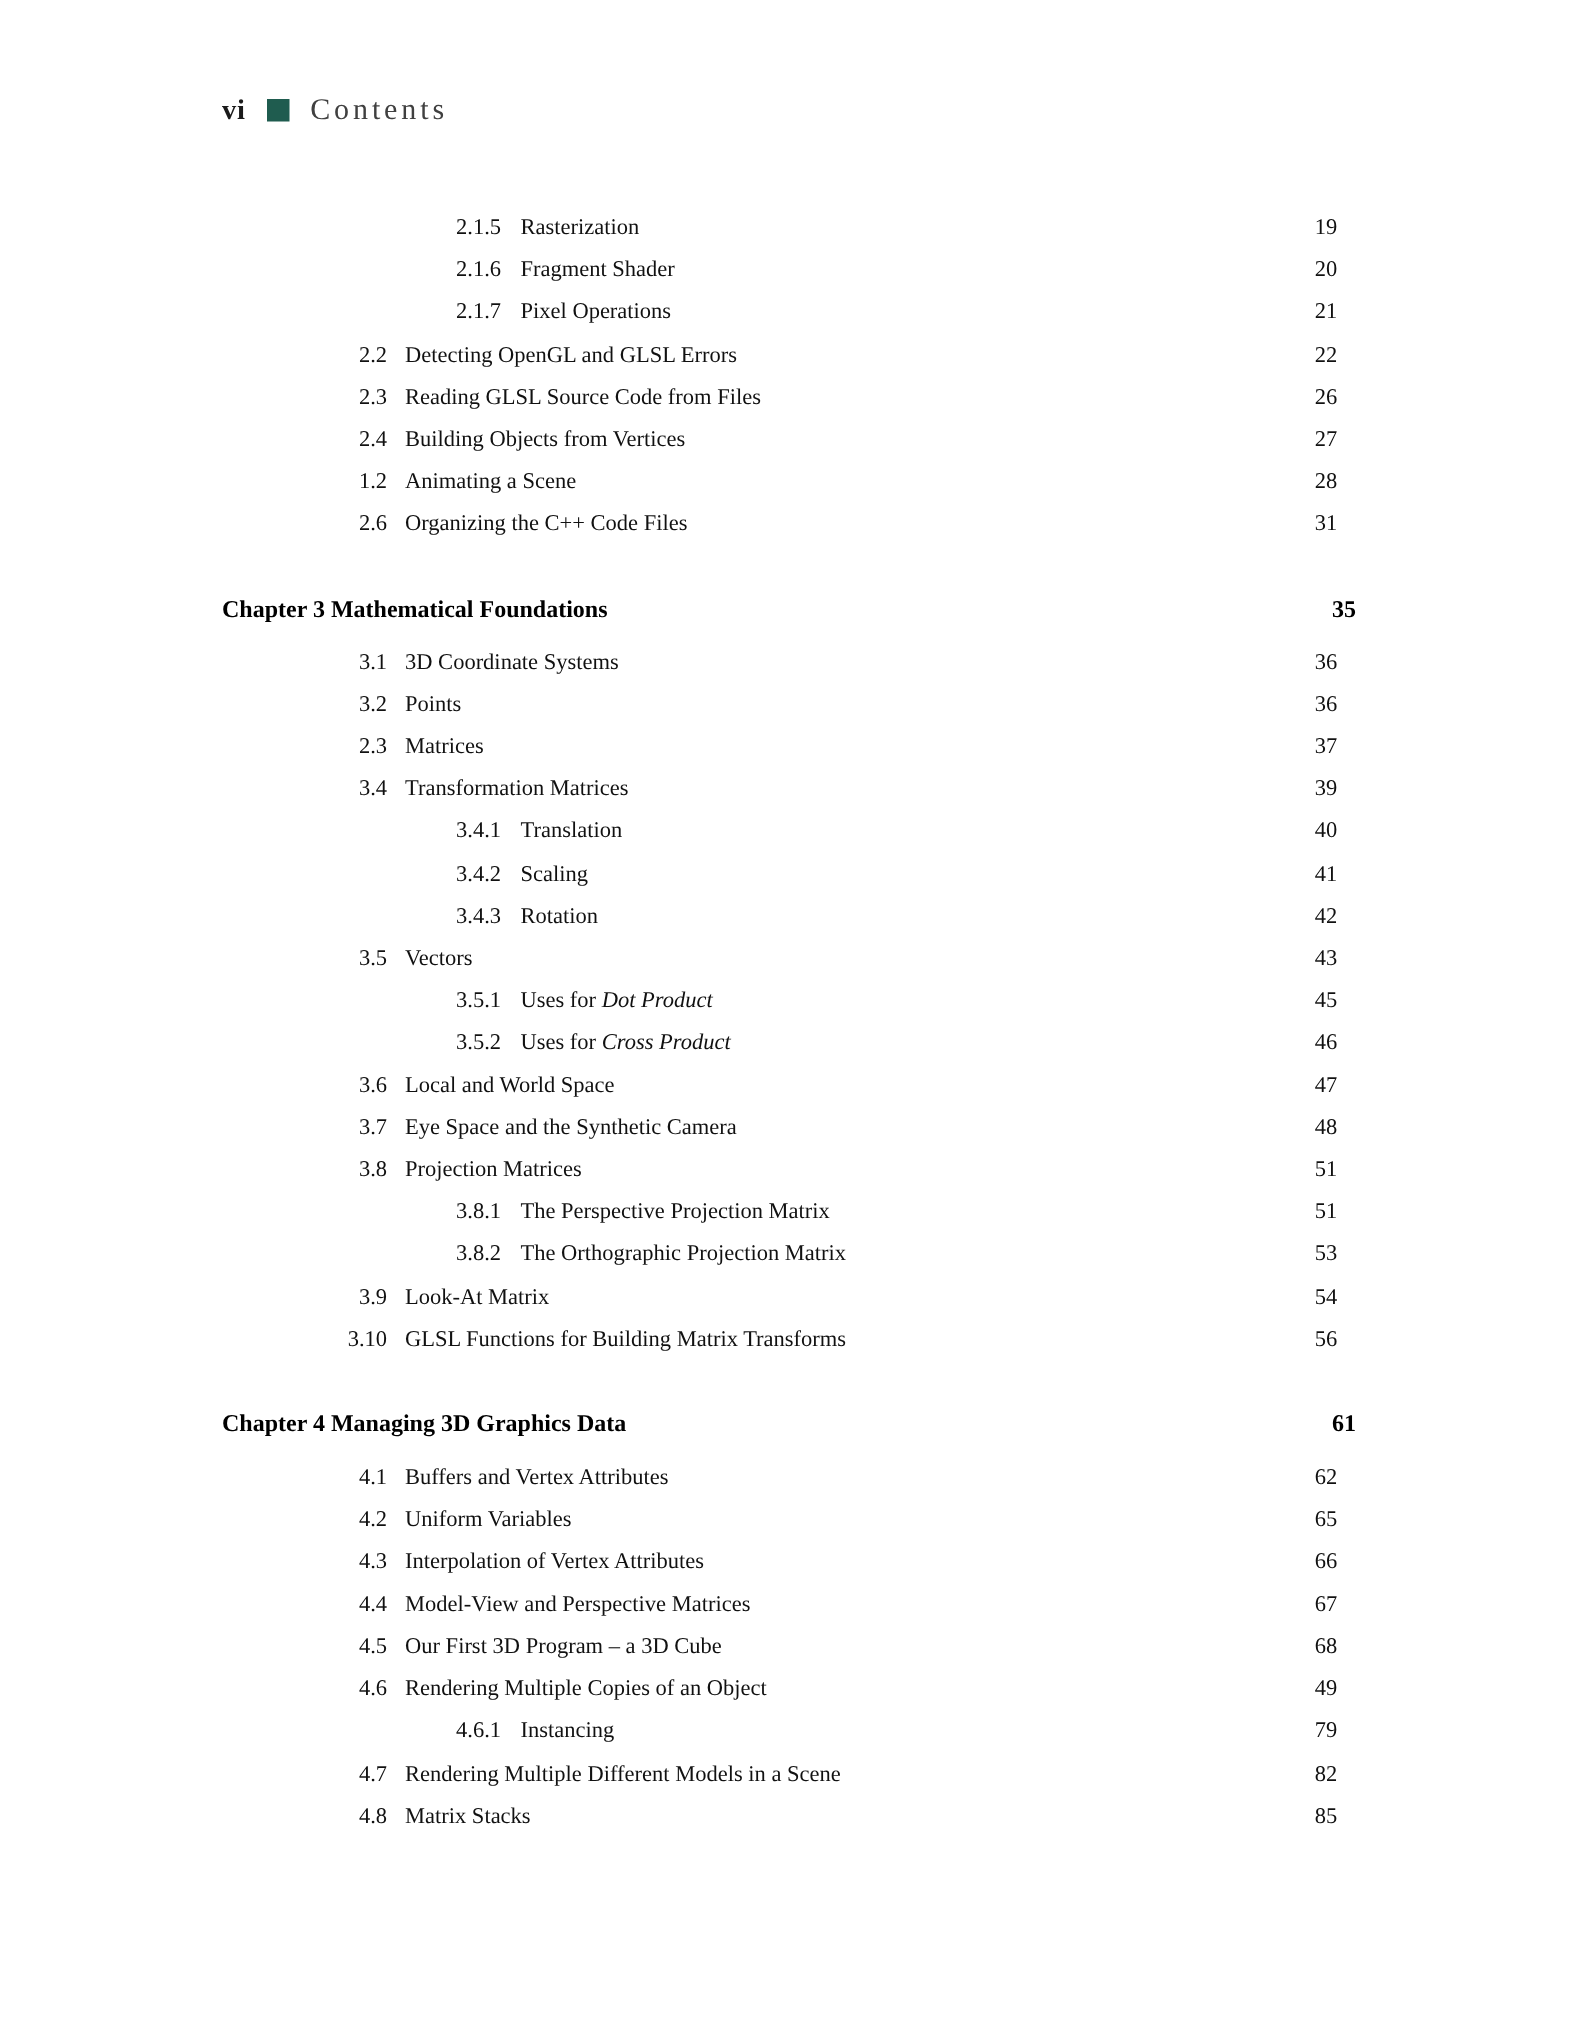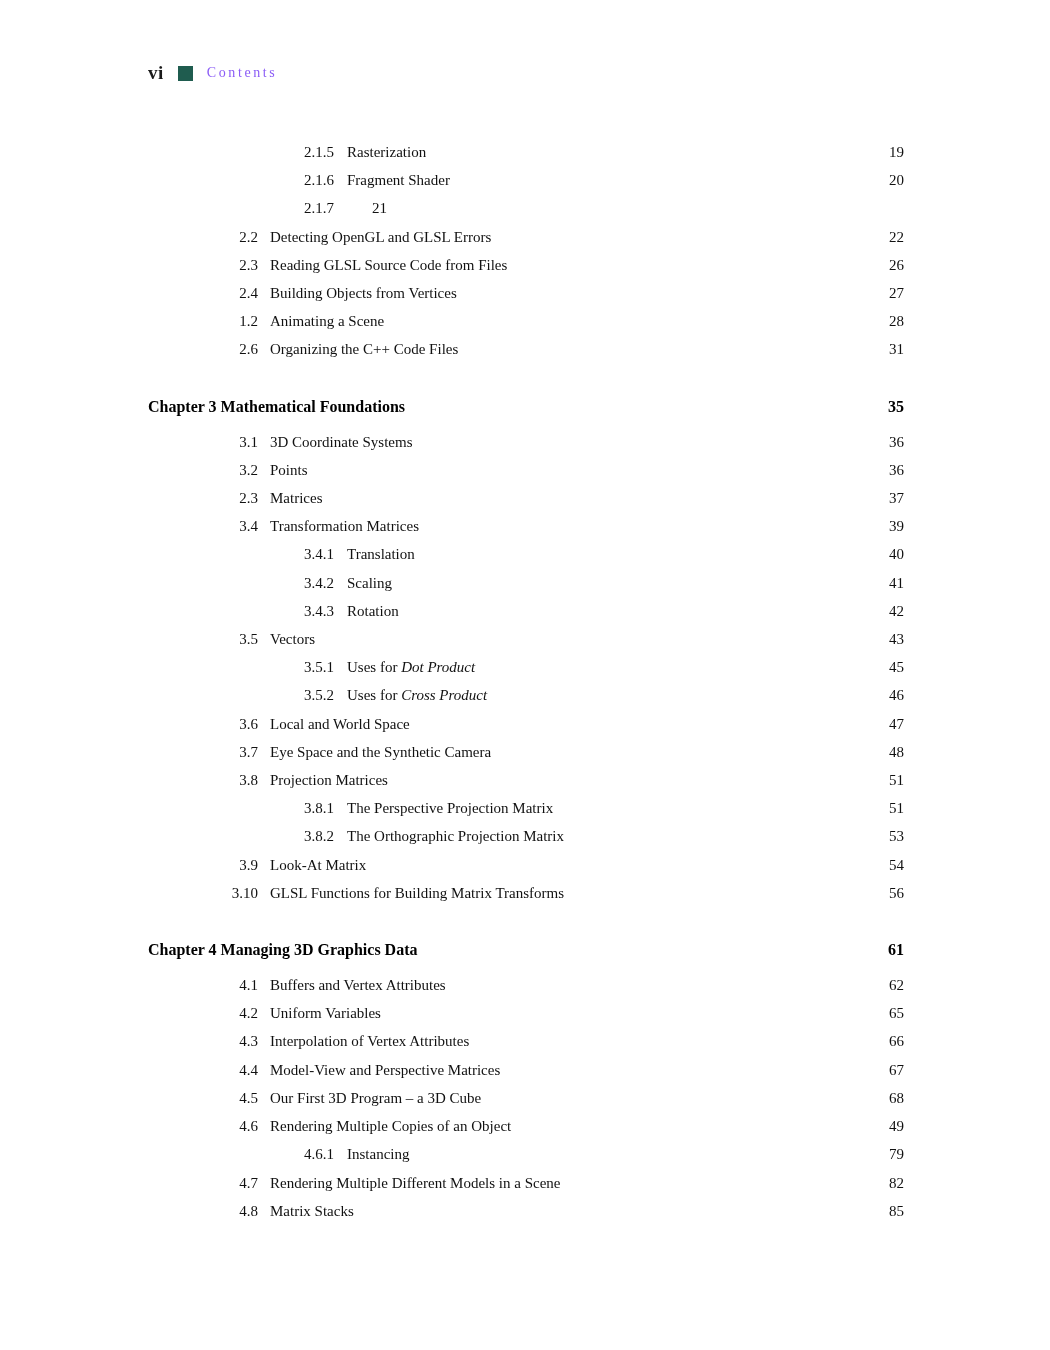--- a/index.html
+++ b/index.html
@@ -34,22 +34,22 @@
     letter-spacing: 0.5px;
   }
   .head-square {
     width: 15px;
     height: 15px;
     background: #1f5c4f;
     display: inline-block;
   }
   .head-label {
     font-family: "Liberation Serif", serif;
-    font-size: 14px;
-    color: #8b5cf6;
+    font-size: 20px;
+    color: #404040;
     letter-spacing: 2.6px;
   }
 
   
   .toc {
     position: absolute;
     top: 138px;
     left: 148px;
     width: 756px;
   }
@@ -65,21 +65,21 @@
     flex: 0 0 auto;
     text-align: right;
   }
   .row .title {
     flex: 1 1 auto;
     white-space: nowrap;
     overflow: hidden;
   }
   .row .page-no {
     flex: 0 0 auto;
-    text-align: right;
+    text-align: center;
     width: 40px;
   }
 
   
   .lvl2 .num {
     width: 66px;
     margin-left: 44px;
     margin-right: 12px;
   }
   
@@ -130,20 +130,21 @@
         <span class="title">Rasterization</span>
         <span class="page-no">19</span>
       </div>
       <div class="row lvl3">
         <span class="num">2.1.6</span>
         <span class="title">Fragment Shader</span>
         <span class="page-no">20</span>
       </div>
       <div class="row lvl3">
         <span class="num">2.1.7</span>
+        <span class="title">Pixel Operations</span>
         <span class="page-no">21</span>
       </div>
       <div class="row lvl2">
         <span class="num">2.2</span>
         <span class="title">Detecting OpenGL and GLSL Errors</span>
         <span class="page-no">22</span>
       </div>
       <div class="row lvl2">
         <span class="num">2.3</span>
         <span class="title">Reading GLSL Source Code from Files</span>

